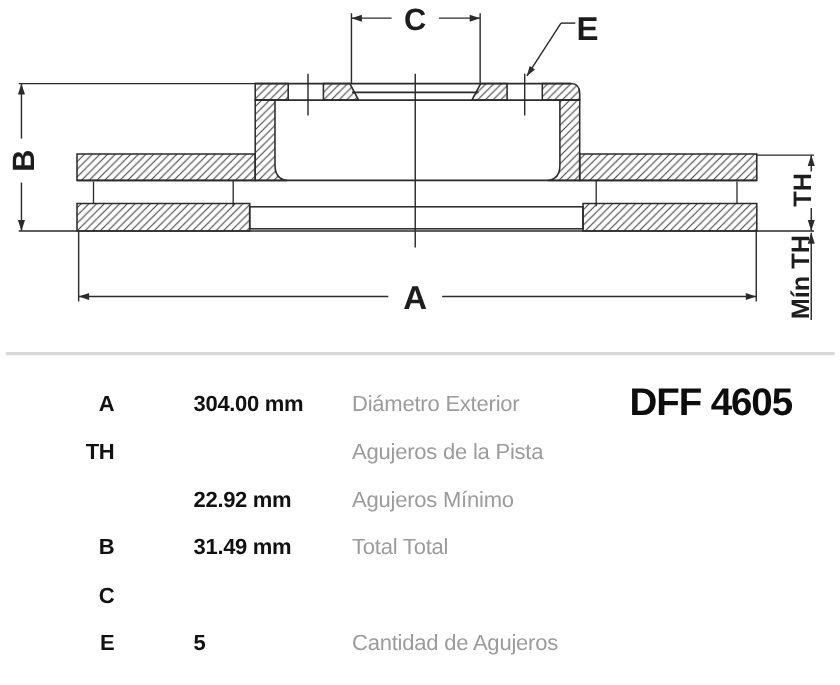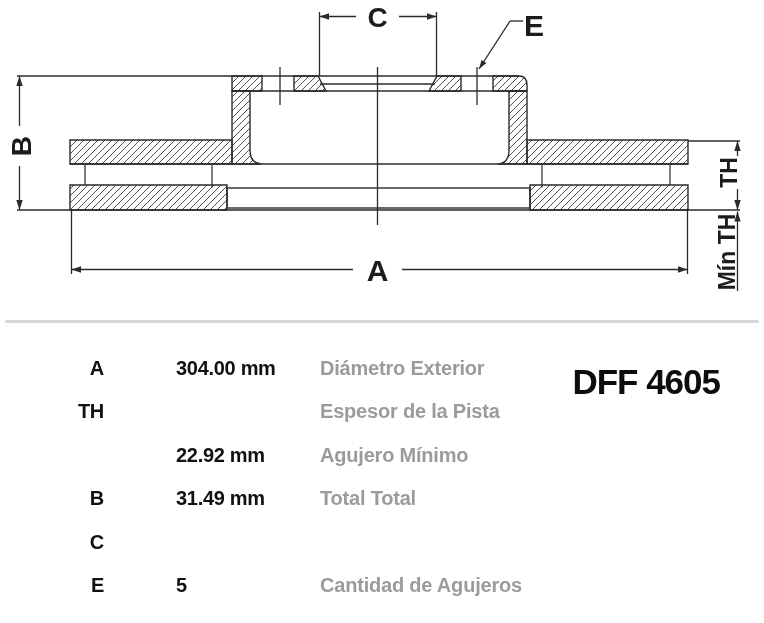--- a/index.html
+++ b/index.html
@@ -18,24 +18,24 @@
   .spec-key{
     position:absolute;left:0;width:104px;text-align:right;
     font-size:20px;font-weight:bold;color:#111111;letter-spacing:-0.3px;
   }
   .spec-value{
     position:absolute;left:140px;width:180px;
     font-size:20px;font-weight:bold;color:#111111;letter-spacing:-0.3px;margin-left:36px;
   }
   .spec-desc{
     position:absolute;left:320px;width:300px;
-    font-size:20px;font-weight:700;color:#9b9b9b;letter-spacing:-0.2px;
+    font-size:20px;font-weight:400;color:#9b9b9b;letter-spacing:-0.2px;
   }
   .part-number{
-    position:absolute;top:40px;right:44px;
+    position:absolute;top:24px;right:44px;
     font-size:35px;font-weight:bold;color:#0d0d0d;letter-spacing:-1px;
   }
   .r0{top:34px}.r1{top:77px}.r2{top:121px}.r3{top:164px}.r4{top:208px}.r5{top:251px}
 </style>
 </head>
 <body>
 
 <div id="app">
 
   <svg id="drawing" width="764" height="320" viewBox="0 0 764 320">
@@ -136,26 +136,26 @@
     <div class="part-number">DFF 4605</div>
 
     <div class="spec-row r0">
       <span class="spec-key">A</span>
       <span class="spec-value">304.00 mm</span>
       <span class="spec-desc">Diámetro Exterior</span>
     </div>
 
     <div class="spec-row r1">
       <span class="spec-key">TH</span>
-      <span class="spec-desc">Espesor de la Pista</span>
+      <span class="spec-desc">Agujeros de la Pista</span>
     </div>
 
     <div class="spec-row r2">
       <span class="spec-value">22.92 mm</span>
-      <span class="spec-desc">Agujero Mínimo</span>
+      <span class="spec-desc">Agujeros Mínimo</span>
     </div>
 
     <div class="spec-row r3">
       <span class="spec-key">B</span>
       <span class="spec-value">31.49 mm</span>
       <span class="spec-desc">Total Total</span>
     </div>
 
     <div class="spec-row r4">
       <span class="spec-key">C</span>

